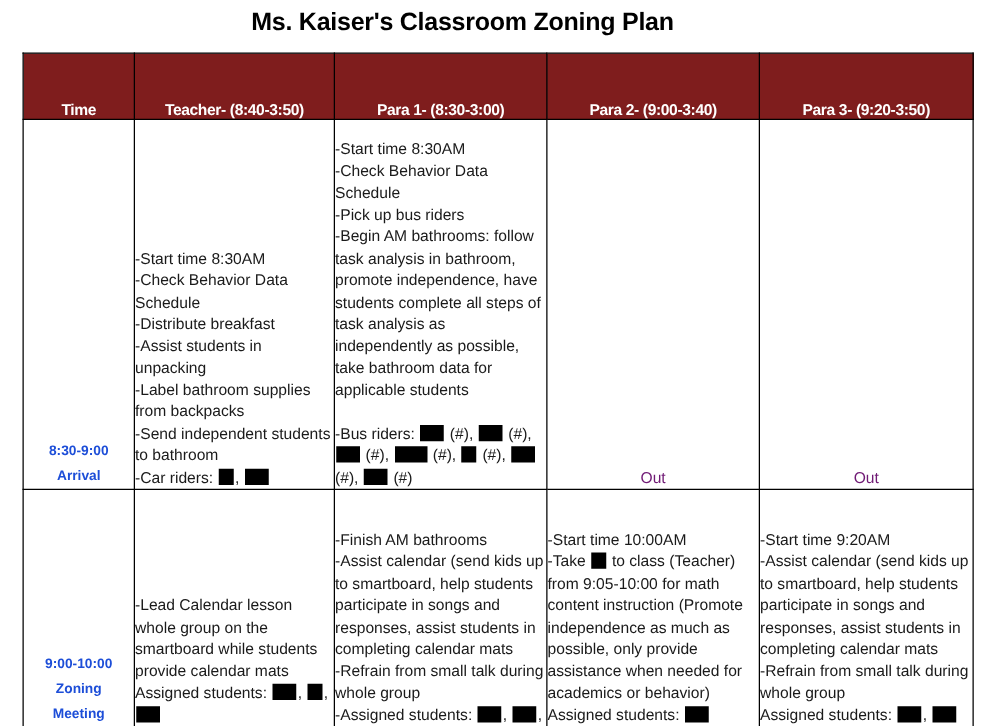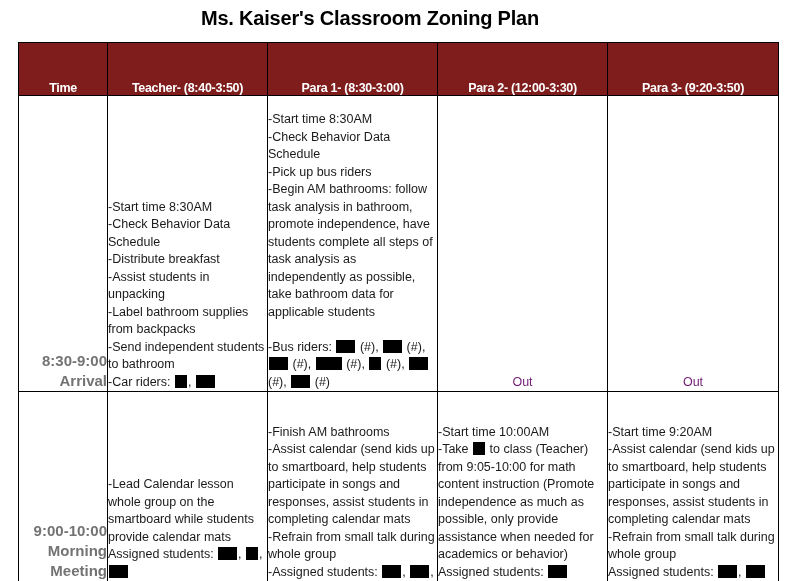--- a/index.html
+++ b/index.html
@@ -77,25 +77,25 @@
 
   td.cell {
     font-size: 12.5px;
     line-height: 17.5px;
     color: #1a1a1a;
     padding: 2px 4px 1px 4px;
     vertical-align: bottom;
   }
 
   td.time-cell {
-    text-align: right;
+    text-align: center;
     font-weight: bold;
-    font-size: 15px;
+    font-size: 11px;
     line-height: 20px;
-    color: #737373;
+    color: #1d4ed8;
     vertical-align: bottom;
     padding-bottom: 2px;
   }
 
   td.center-cell {
     text-align: center;
     vertical-align: bottom;
     font-size: 12.5px;
     line-height: 17.5px;
     color: #701a75;
@@ -135,21 +135,21 @@
         <col class="c-teach">
         <col class="c-p1">
         <col class="c-p2">
         <col class="c-p3">
       </colgroup>
       <thead>
         <tr>
           <th>Time</th>
           <th>Teacher- (8:40-3:50)</th>
           <th>Para 1- (8:30-3:00)</th>
-          <th>Para 2- (12:00-3:30)</th>
+          <th>Para 2- (9:00-3:40)</th>
           <th>Para 3- (9:20-3:50)</th>
         </tr>
       </thead>
       <tbody>
 
         <tr class="row-1">
           <td class="time-cell">
             <span class="line">8:30-9:00</span>
             <span class="line">Arrival</span>
           </td>
@@ -174,21 +174,21 @@
           </td>
 
           <td class="center-cell">Out</td>
 
           <td class="center-cell">Out</td>
         </tr>
 
         <tr class="row-2">
           <td class="time-cell">
             <span class="line">9:00-10:00</span>
-            <span class="line">Morning</span>
+            <span class="line">Zoning</span>
             <span class="line">Meeting</span>
           </td>
 
           <td class="cell">
             <span class="line">-Lead Calendar lesson whole group on the smartboard while students provide calendar mats</span>
             <span class="line"><span>Assigned students:</span> <span class="redact r-md"></span>, <span class="redact r-sm"></span>, <span class="redact r-md"></span></span>
           </td>
 
           <td class="cell">
             <span class="line">-Finish AM bathrooms</span>

